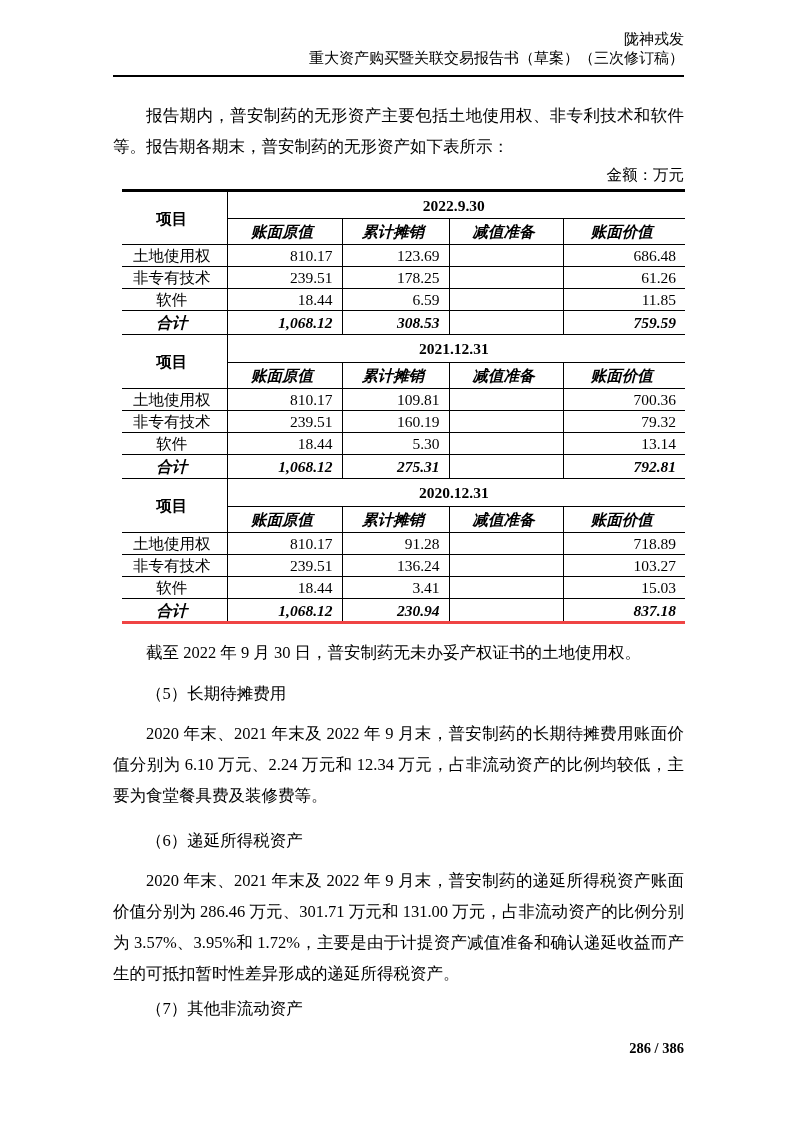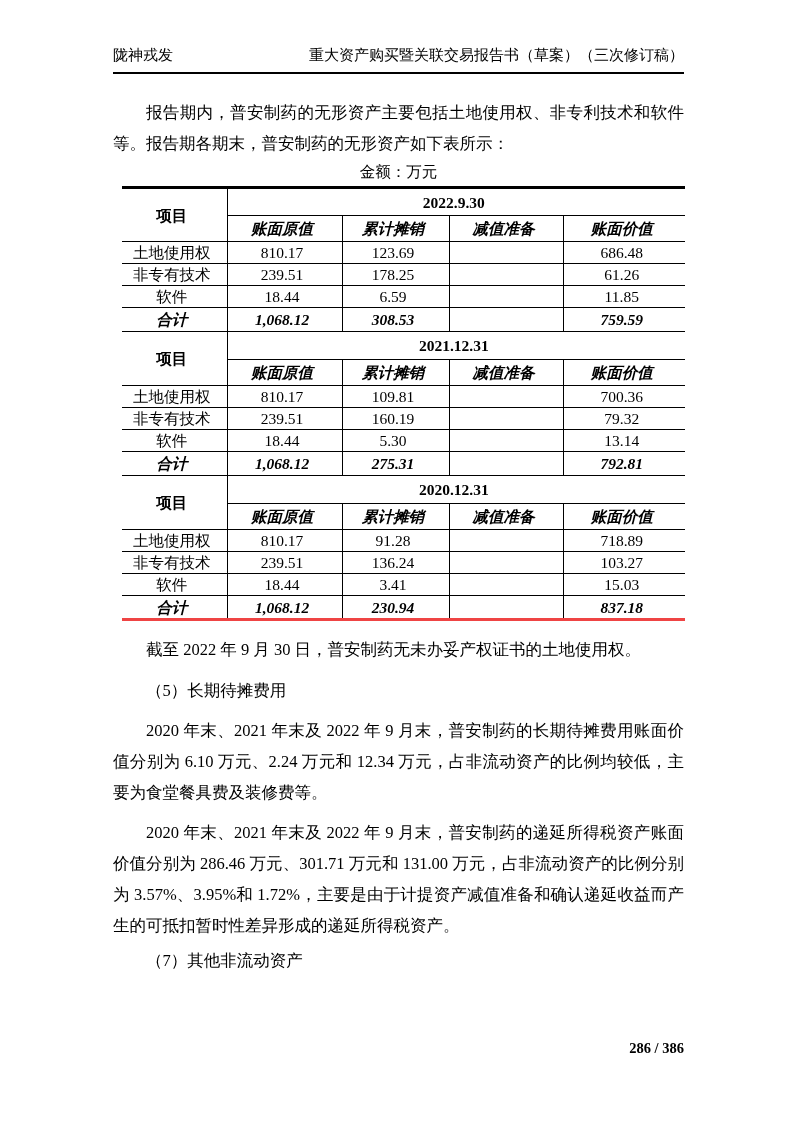--- a/index.html
+++ b/index.html
@@ -8,45 +8,46 @@
     position:relative;
     width:793px; height:1122px;
     margin:0 auto;
     background:#ffffff;
     font-family:"Liberation Serif","DejaVu Serif",serif;
     color:#000;
     overflow:hidden;
   }
   .margins { margin:0 109px 0 113px; }
   .doc-header {
-    padding-top:46px;
+    padding-top:30px;
     display:flex; justify-content:space-between; align-items:flex-end;
     font-size:15px; line-height:19px;
     border-bottom:2px solid #000;
     padding-bottom:7px;
+    flex-direction:column;
   }
   .body-text { font-size:16.5px; line-height:31px; text-align:justify; }
   .indent { text-indent:2em; }
   .p-intro { margin-top:23px; }
-  .unit-note { text-align:center; font-size:15.5px; line-height:20px; margin:3px 0 4px; }
+  .unit-note { text-align:right; font-size:15.5px; line-height:20px; margin:3px 0 4px; }
 
   table.asset-tbl {
     border-collapse:collapse; table-layout:fixed;
     width:563px; margin-left:9px;
     border-top:3px solid #000; border-bottom:3px solid #ef4444;
     font-size:15.5px; line-height:19px;
   }
   table.asset-tbl td { border:1px solid #000; padding:1px 9px 1px 4px; overflow:hidden; }
   table.asset-tbl td:first-child { border-left:none; }
   table.asset-tbl td:last-child, table.asset-tbl td.span-date { border-right:none; }
   td.c-item  { font-weight:bold; text-align:center; }
   td.span-date { font-weight:bold; text-align:center; height:28px; }
   td.c-h     { font-weight:bold; text-align:center; height:26px;font-style:italic; }
   td.c-label { text-align:center; height:22px;margin-top:21px; }
-  td.c-num   { text-align:center; height:22px; }
+  td.c-num   { text-align:right; height:22px; }
   tr.row-total td { font-weight:bold; height:24px;font-style:italic; }
 
   .note-land { margin-top:13px; }
   .sub-heading { margin-top:10px; font-size:16.5px; line-height:31px; text-indent:2em; font-weight:normal; }
   .para { margin-top:9px; }
   .h6 { margin-top:14px; }
   .h7 { margin-top:4px; }
   .page-footer {
     position:absolute; top:1040px; right:109px;
     font-size:14.5px; font-weight:bold;
@@ -195,20 +196,21 @@
             <td class="c-num">837.18</td>
           </tr>
         </tbody>
       </table>
 
     <p class="body-text indent note-land">截至 2022 年 9 月 30 日，普安制药无未办妥产权证书的土地使用权。</p>
 
     <p class="sub-heading">（5）长期待摊费用</p>
     <p class="body-text indent para">2020 年末、2021 年末及 2022 年 9 月末，普安制药的长期待摊费用账面价值分别为 6.10 万元、2.24 万元和 12.34 万元，占非流动资产的比例均较低，主要为食堂餐具费及装修费等。</p>
 
+    <p class="sub-heading h6">（6）递延所得税资产</p>
     <p class="body-text indent para">2020 年末、2021 年末及 2022 年 9 月末，普安制药的递延所得税资产账面价值分别为 286.46 万元、301.71 万元和 131.00 万元，占非流动资产的比例分别为 3.57%、3.95%和 1.72%，主要是由于计提资产减值准备和确认递延收益而产生的可抵扣暂时性差异形成的递延所得税资产。</p>
 
     <p class="sub-heading h7">（7）其他非流动资产</p>
 
   </div>
 
   <div class="page-footer">286 / 386</div>
 </div>
 
 </body></html>

